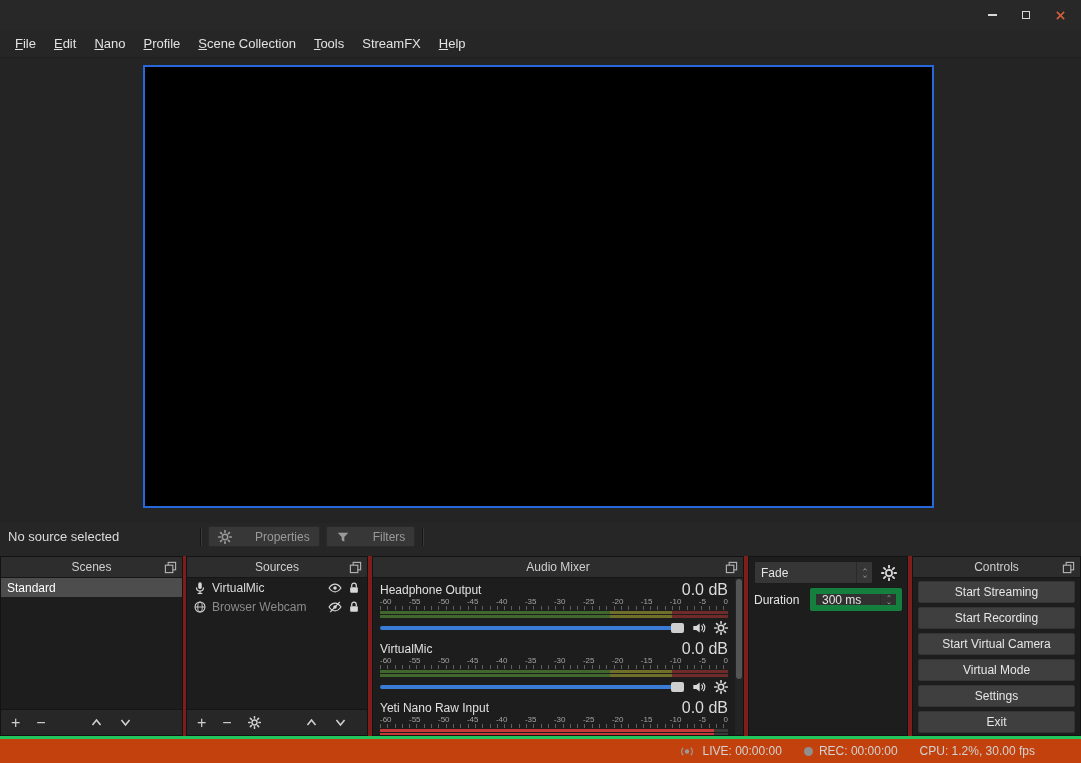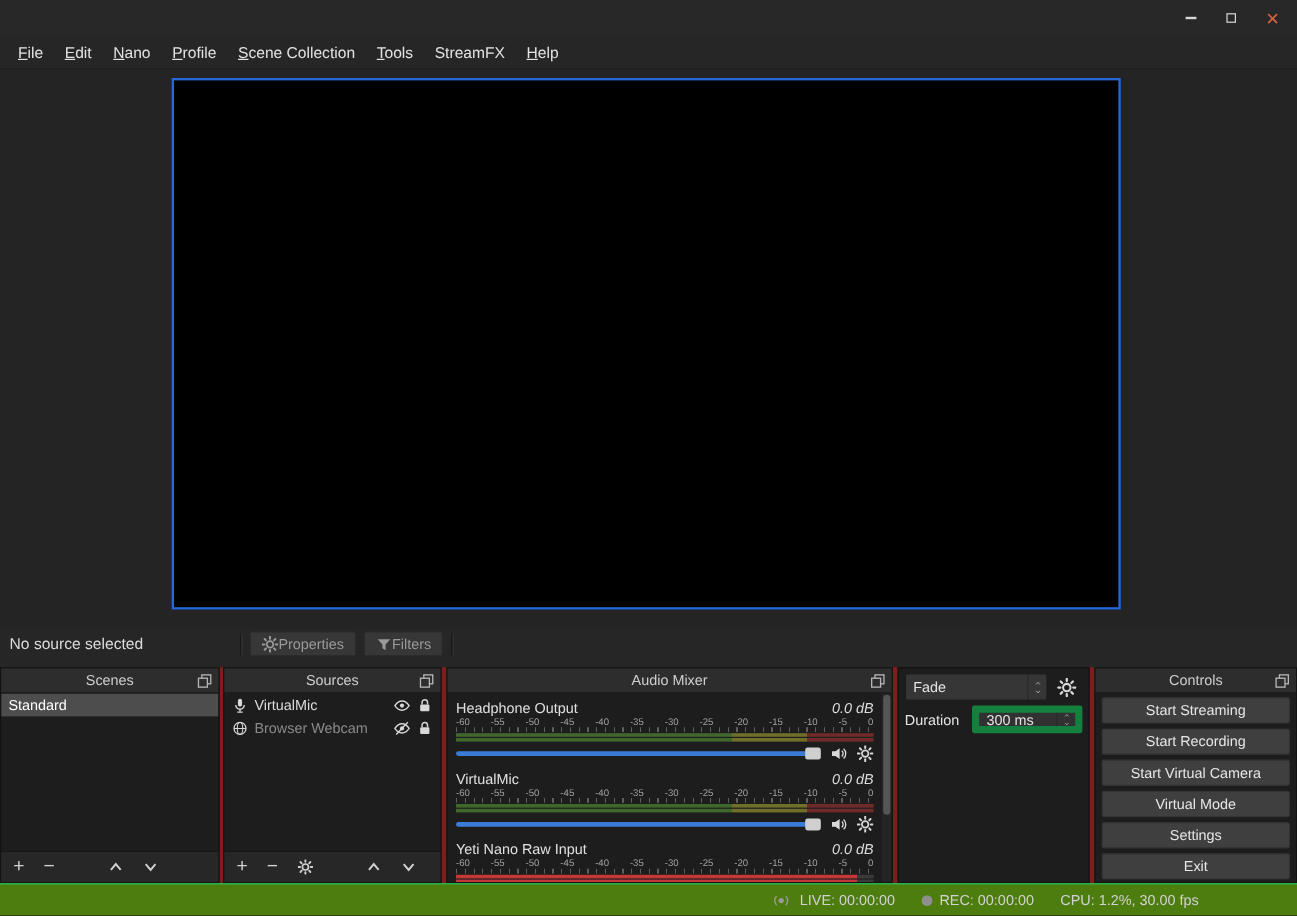--- a/index.html
+++ b/index.html
@@ -34,21 +34,21 @@
   
   .main { position:absolute; top:58px; left:0; width:1081px; height:465px; background:#242424; }
   .canvas { position:absolute; left:143px; top:7px; width:791px; height:443px; background:#000;
             border:2px solid #2667d9; }
 
   
   .src-toolbar { position:absolute; top:523px; left:0; width:1081px; height:27px;
                  display:flex; align-items:center; padding-left:8px; }
   .nosrc { font-size:13px; color:#dcdcdc; width:188px; }
   .vsep { width:1px; height:18px; background:#171717; box-shadow:1px 0 0 #383838; margin:0 4px; }
-  .tb-btn { display:flex; align-items:center; gap:0; height:21px; padding:0 9px; margin:0 3px;
+  .tb-btn { display:flex; align-items:center; gap:23px; height:21px; padding:0 9px; margin:0 3px;
             background:#373737; border:1px solid #2a2a2a; border-radius:2px;
             font-size:12px; color:#9a9a9a; font-family:inherit; }
   .tb-btn .ic { color:#9a9a9a; }
 
   
   .docks { position:absolute; top:556px; left:0; width:1081px; height:180px; background:#7f1d1d; }
   .dock { position:absolute; top:0; height:180px; background:#1d1d1d; border:1px solid #131313;
           display:flex; flex-direction:column; }
   .dock-scenes      { left:0;     width:183px; }
   .dock-sources     { left:186px; width:182px; }
@@ -71,21 +71,21 @@
   .src-name { flex:1 1 auto; white-space:nowrap; overflow:hidden; }
   .src-row .ic { flex:0 0 auto; }
   .dim { color:#8a8a8a; }
   .src-row.disabled .src-name { color:#8a8a8a; }
   .ic { width:14px; height:14px; color:#d8d8d8; display:inline-block; }
 
   
   .mx-wrap { position:absolute; inset:0; padding:4px 15px 0 7px; overflow:hidden; }
   .mixer { margin-bottom:4px; }
   .mx-head { height:16px; display:flex; align-items:center; justify-content:space-between; font-size:12px; }
-  .mx-db { font-size:12px; color:#dcdcdc;font-style:italic; }
+  .mx-db { font-size:16px; color:#dcdcdc; }
   .mx-scale { height:8px; display:flex; justify-content:space-between; font-size:8px; line-height:8px; color:#a2a2a2; }
   .mx-ticks { height:4px; margin-bottom:1px;
               background: repeating-linear-gradient(90deg, #5f5f5f 0 1px, transparent 1px 7.3px); }
   .mx-meter .bar { height:3px; margin-bottom:1px;
      background: linear-gradient(90deg,#41682c 0,#41682c 66%,#6f6f2a 66%,#6f6f2a 84%,#6f2a2a 84%,#6f2a2a 100%); }
   .mixer.hot .bar { background: linear-gradient(90deg,#c63838 0,#c63838 96%,#3a3a3a 96%); }
   .mx-ctl { height:18px; margin-top:1px; display:flex; align-items:center; gap:8px; }
   .mx-slider { flex:1 1 auto; position:relative; height:18px; }
   .mx-slider::before { content:""; position:absolute; left:0; right:0; top:7px; height:4px;
                        background:#3a7bd5; border-radius:2px; }
@@ -109,23 +109,23 @@
   .spin { flex:1 1 auto; height:23px; background:#313131; border:6px solid #15803d; border-radius:2px;
           display:flex; align-items:center; }
 
   
   .ctl-body { padding-top:3px; }
   .ctl-btn { display:block; width:calc(100% - 10px); margin:0 5px 4px; height:22px;
              background:#3f3f3f; border:1px solid #343434; border-radius:2px;
              font-size:12px; color:#e6e6e6; font-family:inherit; }
 
   
-  .statusbar { position:absolute; top:736px; left:0; width:1081px; height:27px; background:#4d7c0f;
-               border-top:1px solid #22c55e; display:flex; align-items:center; justify-content:flex-end;
-               gap:22px; padding-right:82px; font-size:12px; color:#d2d2d2; }
+  .statusbar { position:absolute; top:736px; left:0; width:1081px; height:27px; background:#c2410c;
+               border-top:3px solid #22c55e; display:flex; align-items:center; justify-content:flex-end;
+               gap:22px; padding-right:46px; font-size:12px; color:#d2d2d2; }
   .st-group { display:flex; align-items:center; gap:6px; }
   .live-ic { width:18px; height:13px; color:#9a9a9a; }
   .rec-dot { width:9px; height:9px; border-radius:50%; background:#8f8f8f; display:inline-block; }
 </style>
 </head>
 <body>
 
 <svg class="defs" aria-hidden="true">
   <defs>
     <symbol id="i-popout" viewBox="0 0 14 14">

